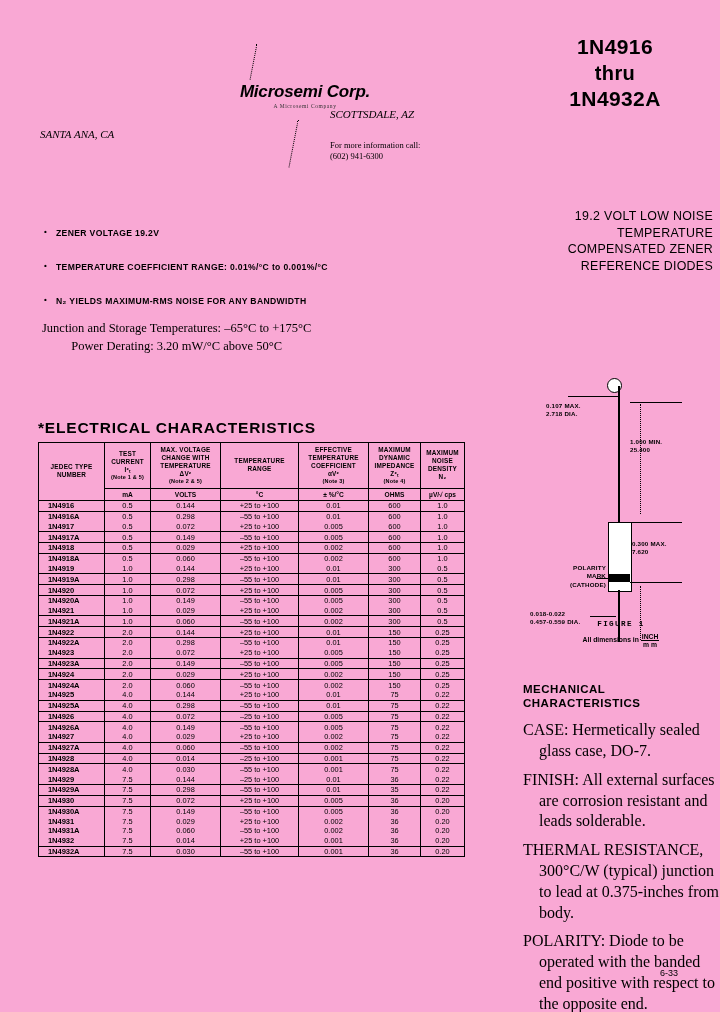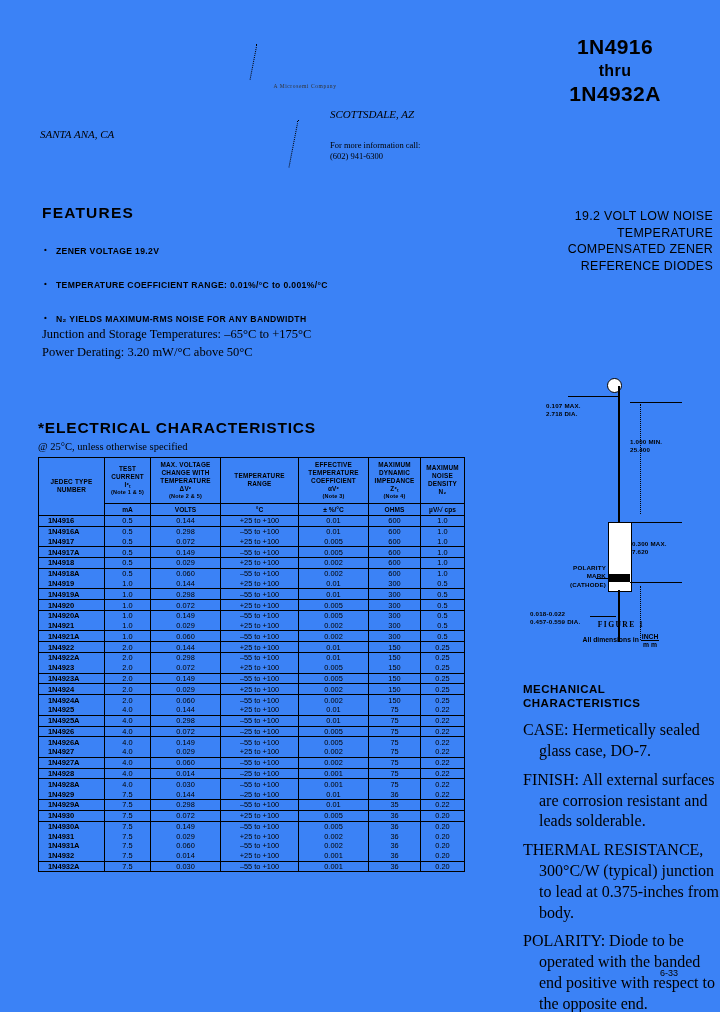--- a/index.html
+++ b/index.html
@@ -1,23 +1,23 @@
 <!DOCTYPE html>
 <html><head>
 <meta charset="utf-8">
 <style>
   html,body{margin:0;padding:0;background:#8a8a8a;}
   body{font-family:"Liberation Serif",serif;}
-  .page{position:relative;width:720px;height:1012px;background:#3b82f6;overflow:hidden;}
+  .page{position:relative;width:720px;height:1012px;background:#f9a8d4;overflow:hidden;}
 
   
   .hdr-right{position:absolute;left:520px;top:34px;width:190px;text-align:center;
     font-family:"Liberation Sans",sans-serif;font-weight:bold;font-size:21px;line-height:1.28;
     letter-spacing:.4px;color:#000;}
-  .hdr-right .thru{font-size:16px;font-weight:bold;}
+  .hdr-right .thru{font-size:20px;font-weight:bold;}
 
   .logo{position:absolute;left:190px;top:82px;width:230px;text-align:center;}
   .logo-name{font-family:"Liberation Sans",sans-serif;font-style:italic;font-weight:bold;
     font-size:17px;letter-spacing:-.2px;color:#000;white-space:nowrap;}
   .logo-sub{font-size:5.5px;letter-spacing:.6px;color:#333;margin-top:1px;}
   .slash{position:absolute;left:253px;top:44px;width:1px;height:36px;
     border-left:1.5px dotted #000;transform:rotate(11deg);}
   .slash2{position:absolute;left:293px;top:120px;width:1px;height:48px;
     border-left:1.5px dotted #000;transform:rotate(11deg);}
 
@@ -28,21 +28,21 @@
   
   h2.sect{font-family:"Liberation Sans",sans-serif;font-weight:bold;font-size:15.5px;
     letter-spacing:1.2px;margin:0;}
   .features{position:absolute;left:42px;top:204px;}
   .feat-list{margin:12px 0 0 0;padding:0;list-style:none;
     font-family:"Liberation Sans",sans-serif;font-weight:bold;font-size:8.6px;letter-spacing:.35px;}
   .feat-list li{margin-bottom:9px;padding-left:14px;position:relative;white-space:nowrap;margin-top:24px;}
   .feat-list li:before{content:"\2022";position:absolute;left:2px;top:-1px;font-size:8px;}
 
   .maxrat{position:absolute;left:42px;top:302px;}
-  .maxrat .body{margin-top:24px;font-size:12.5px;line-height:1.42;}
+  .maxrat .body{margin-top:18px;font-size:12.5px;line-height:1.42;text-align:center;}
 
   .elec{position:absolute;left:38px;top:412px;}
   .elec h2{font-size:15.5px;letter-spacing:.8px;margin-top:7px;}
   .elec .cond{font-size:10.5px;margin-top:4px;}
 
   
   table.ec{border-collapse:collapse;margin-top:5px;width:426px;
     font-family:"Liberation Sans",sans-serif;table-layout:fixed;}
   table.ec, table.ec td, table.ec th{border:1px solid #000;}
   table.ec th{font-weight:bold;font-size:6.4px;line-height:1.25;letter-spacing:.2px;
@@ -71,21 +71,21 @@
   .fig .bead{position:absolute;left:79px;top:6px;width:13px;height:13px;
     border:1.4px solid #000;border-radius:50%;background:#fff;}
   .fig .body{position:absolute;left:80px;top:150px;width:22px;height:68px;
     border:1.6px solid #000;background:#fff;}
   .fig .band{position:absolute;left:80px;top:202px;width:22px;height:8px;background:#000;}
   .fig .gl{position:absolute;border-top:1px solid #000;}
   .fig .dimtxt{position:absolute;font-family:"Liberation Sans",sans-serif;
     font-weight:bold;font-size:6.2px;line-height:1.35;letter-spacing:.2px;}
   .fig .vbar{position:absolute;border-left:1px dotted #000;}
   .figcap{position:absolute;left:528px;top:620px;width:186px;text-align:center;
-    font-family:Liberation Serif, serif;font-weight:bold;font-size:7.6px;letter-spacing:1.4px;}
+    font-family:Liberation Mono, monospace;font-weight:bold;font-size:7.6px;letter-spacing:1.4px;}
   .figsub{position:absolute;left:523px;top:633px;width:196px;text-align:center;
     font-family:"Liberation Sans",sans-serif;font-weight:bold;font-size:6.8px;}
   .figsub .frac{display:inline-block;vertical-align:middle;text-align:center;}
   .figsub .frac b{display:block;border-bottom:1px solid #000;padding:0 1px;}
 
   .mech{position:absolute;left:523px;top:672px;width:196px;}
   .mech h2{font-family:"Liberation Sans",sans-serif;font-weight:bold;font-size:11.5px;
     letter-spacing:.5px;line-height:1.25;}
   .mech dl{margin:10px 0 0 0;font-size:16px;line-height:1.3;}
   .mech .item{margin-bottom:8px;text-indent:0;}
@@ -103,49 +103,48 @@
   <div class="hdr-right">
     <div>1N4916</div>
     <div class="thru">thru</div>
     <div>1N4932A</div>
   </div>
 
   <div class="slash"></div>
   <div class="slash2"></div>
 
   <div class="logo">
+    <div class="logo-name">Microsemi Corp.</div>
     <div class="logo-sub">A Microsemi Company</div>
   </div>
 
   <div class="addr-l">SANTA ANA, CA</div>
   <div class="addr-r">SCOTTSDALE, AZ</div>
   <div class="addr-r-sub" style="white-space:pre-line">For more information call:
 (602) 941-6300</div>
 
   <div class="rt-title">19.2 VOLT LOW NOISE TEMPERATURE COMPENSATED ZENER REFERENCE DIODES</div>
 
   <div class="features">
-    <h2 class="sect">FEATURES</h2>
     <ul class="feat-list">
       <li>ZENER VOLTAGE 19.2V</li>
       <li>TEMPERATURE COEFFICIENT RANGE: 0.01%/°C to 0.001%/°C</li>
       <li>N₂ YIELDS MAXIMUM-RMS NOISE FOR ANY BANDWIDTH</li>
     </ul>
   </div>
 
   <div class="maxrat">
     <div class="body">
       <div>Junction and Storage Temperatures: –65°C to +175°C</div>
       <div>Power Derating: 3.20 mW/°C above 50°C</div>
     </div>
   </div>
 
   <div class="elec">
     <h2 class="sect">*ELECTRICAL CHARACTERISTICS</h2>
-    <div class="cond">@ 25°C, unless otherwise specified</div>
     <table class="ec">
       <colgroup>
         <col class="col-a">
           <col class="col-b">
           <col class="col-c">
         <col class="col-d">
           <col class="col-e">
           <col class="col-f">
           <col class="col-g">
       </colgroup>

